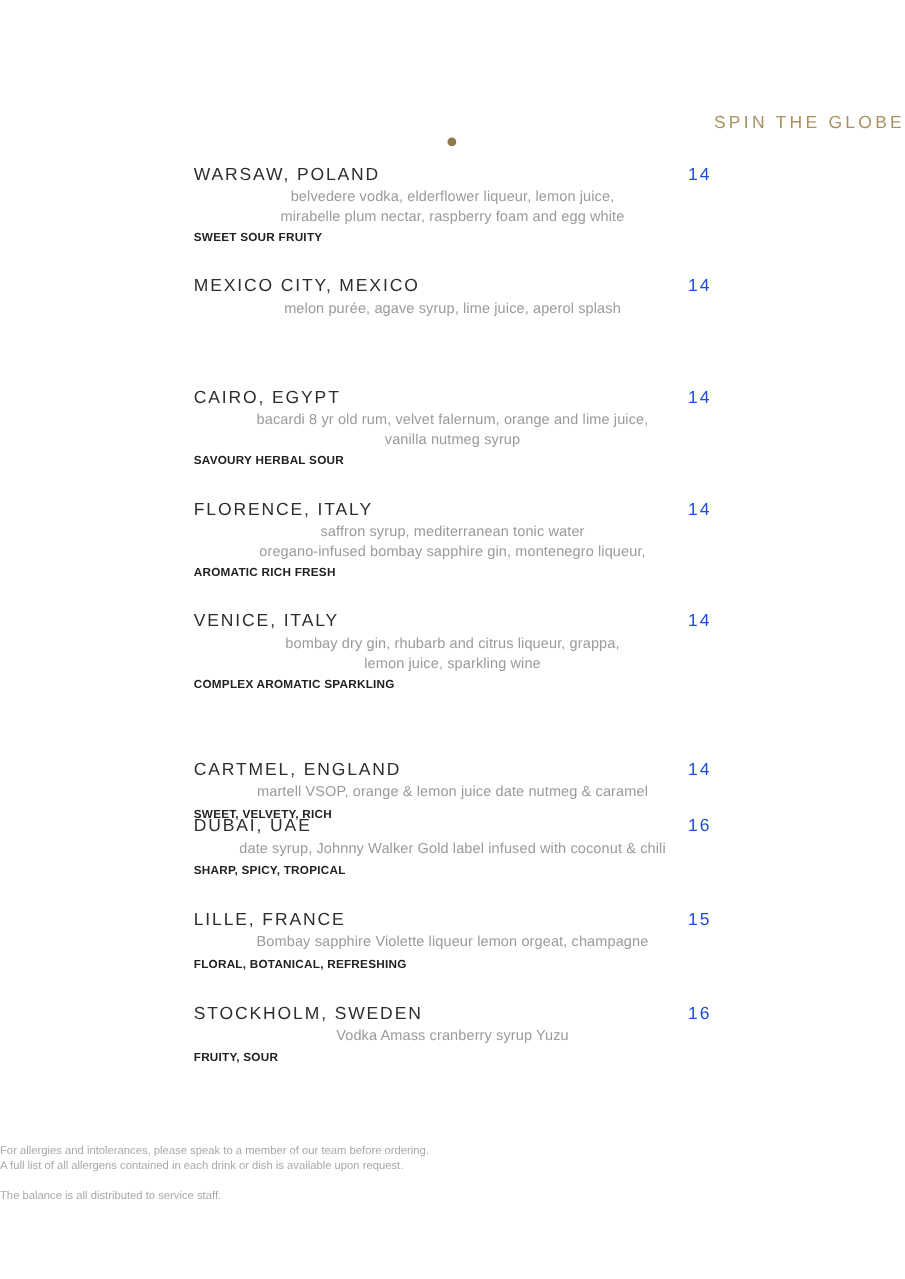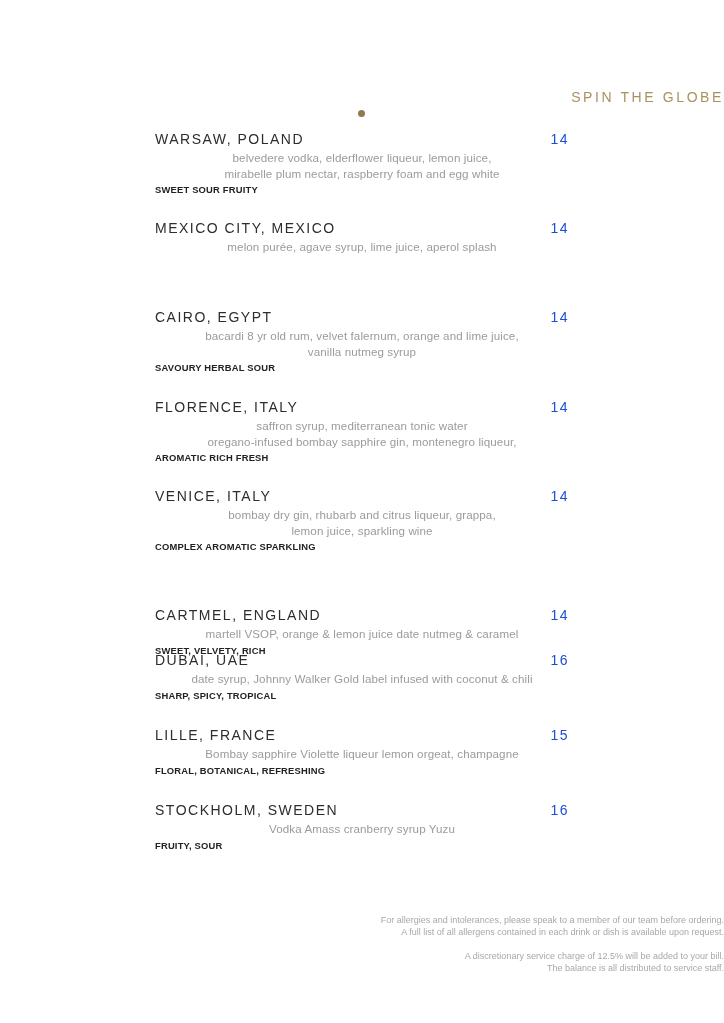--- a/index.html
+++ b/index.html
@@ -71,21 +71,21 @@
       font-weight: bold;
       color: #222222;
       letter-spacing: 0.2px;
       line-height: 13px;
       white-space: nowrap;
     }
     .footer {
       position: absolute;
       left: 0;
       width: 724px;
-      text-align: right;
+      text-align: left;
       font-size: 9px;
       line-height: 12px;
       color: #a8a8a8;
     }
     .footer-allergens { top: 914px; }
     .footer-service { top: 950px; }
     .footer p { margin: 0; }
   </style>
 </head>
 <body>
@@ -194,15 +194,14 @@
   </div>
   <div class="item-tags">FRUITY, SOUR</div>
 </div>
 
 <div class="footer footer-allergens">
   <p>For allergies and intolerances, please speak to a member of our team before ordering.</p>
   <p>A full list of all allergens contained in each drink or dish is available upon request.</p>
 </div>
 
 <div class="footer footer-service">
-  <p>A discretionary service charge of 12.5% will be added to your bill.</p>
   <p>The balance is all distributed to service staff.</p>
 </div>
 
 </body></html>

